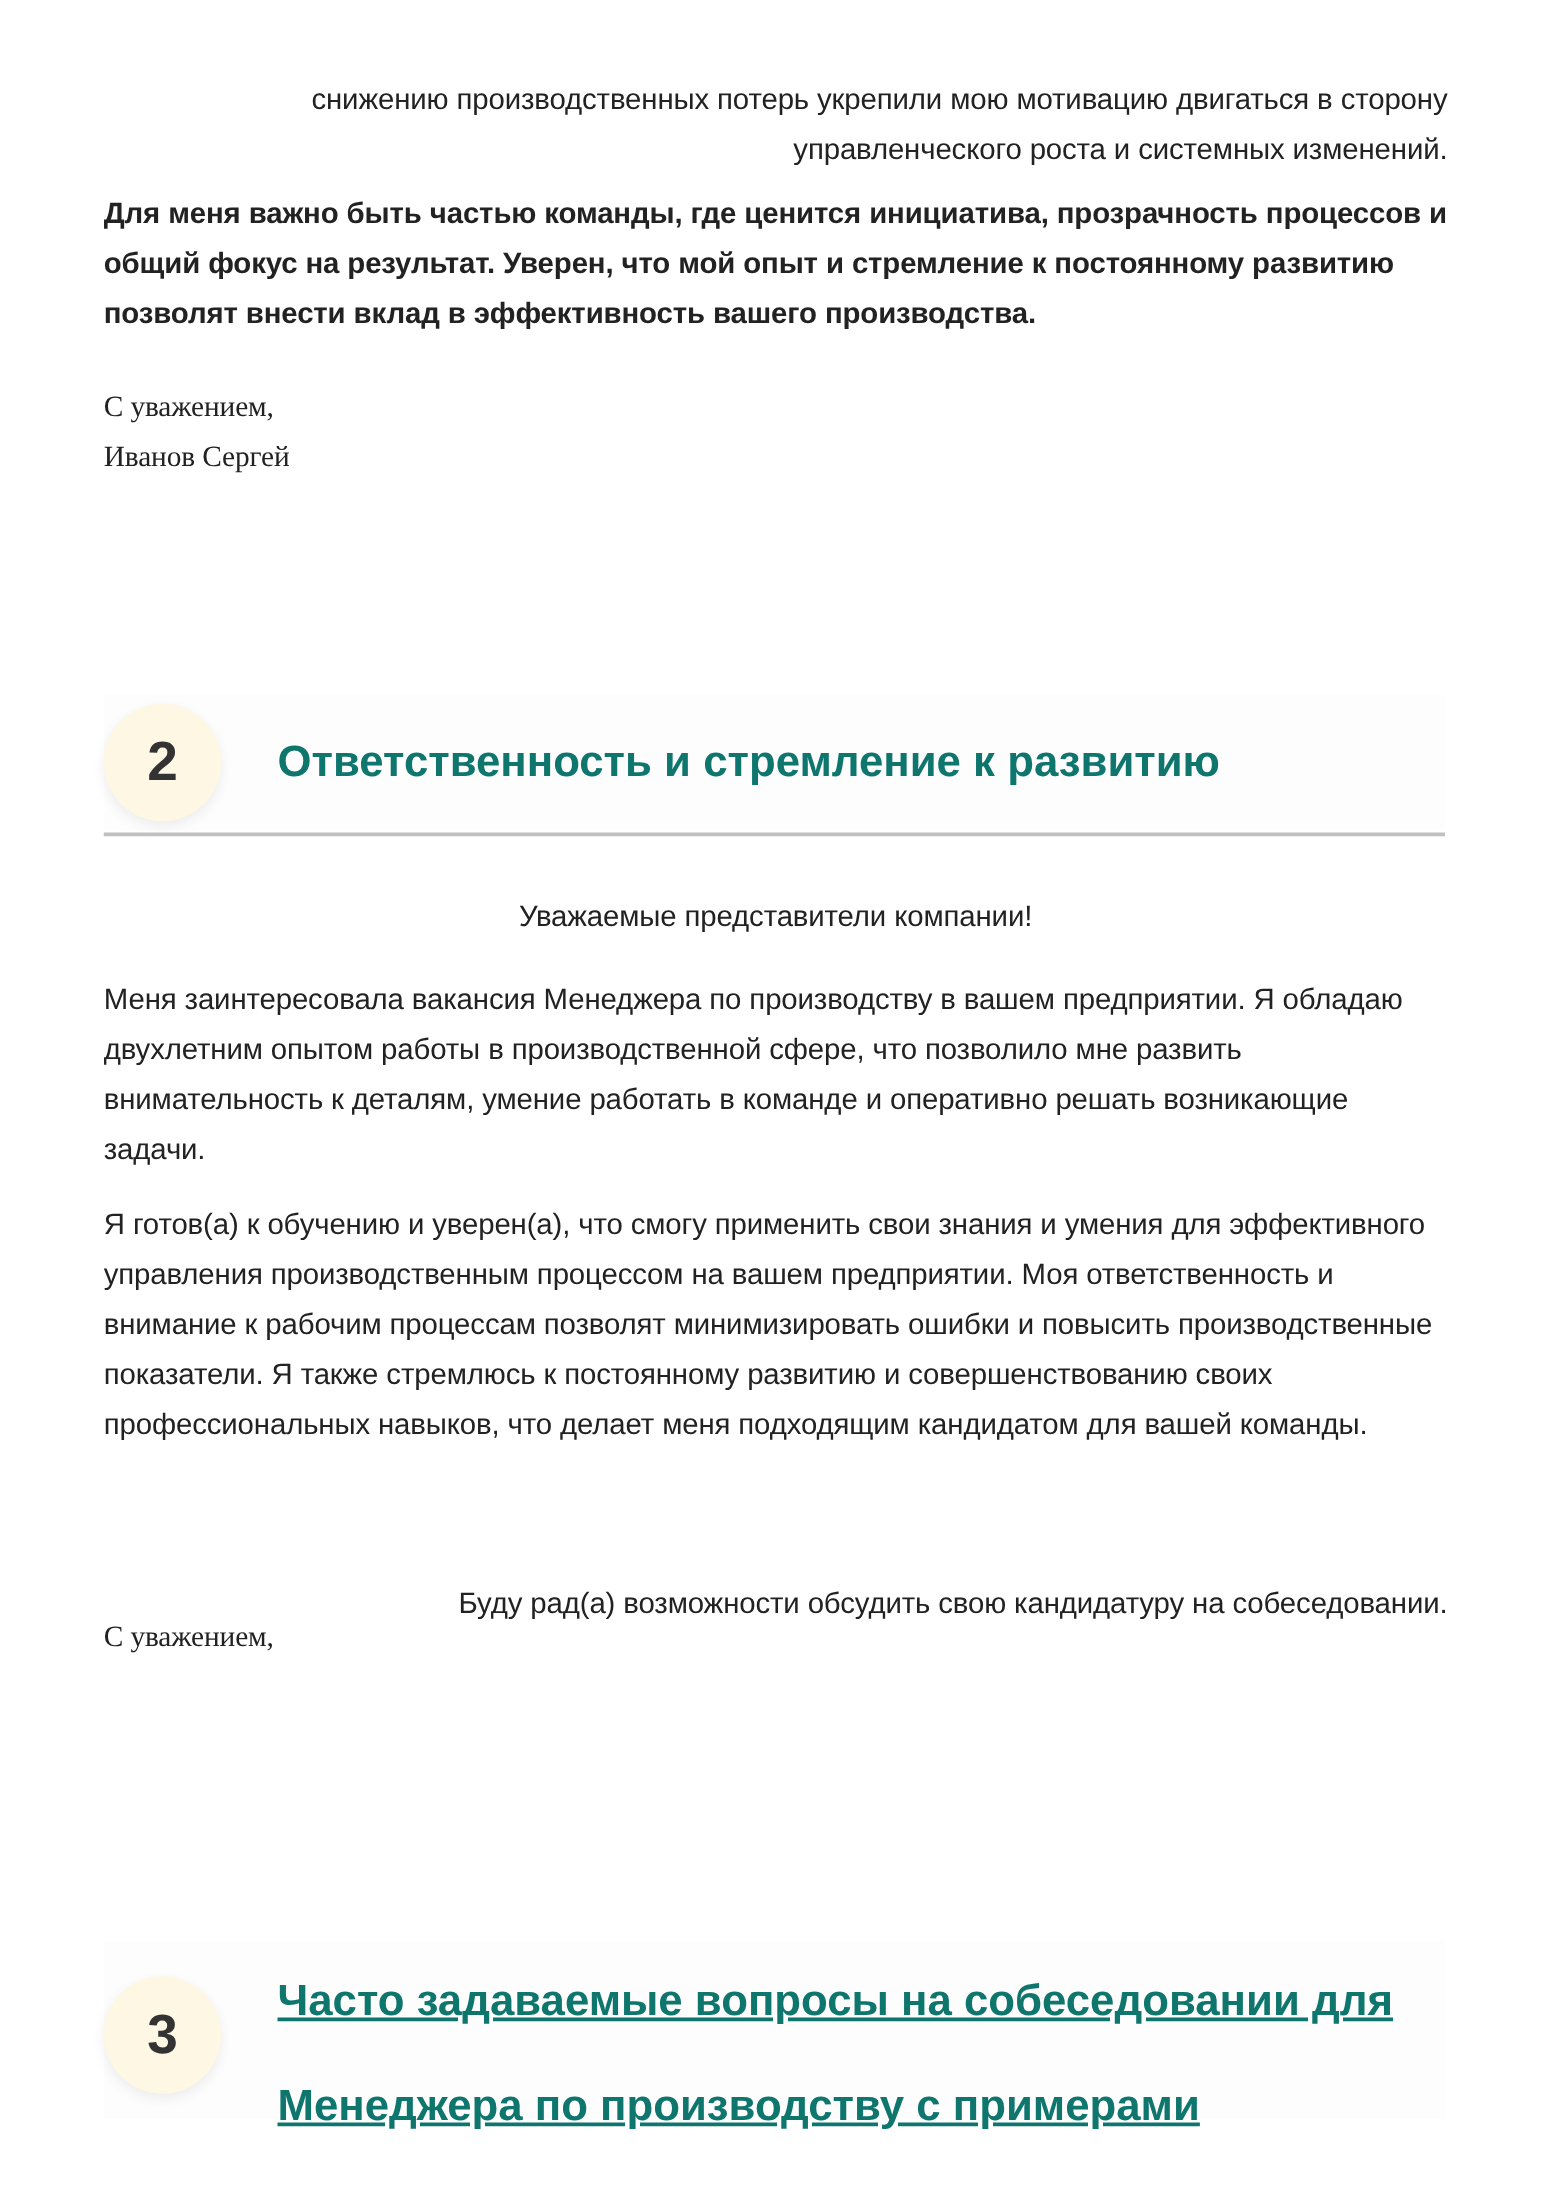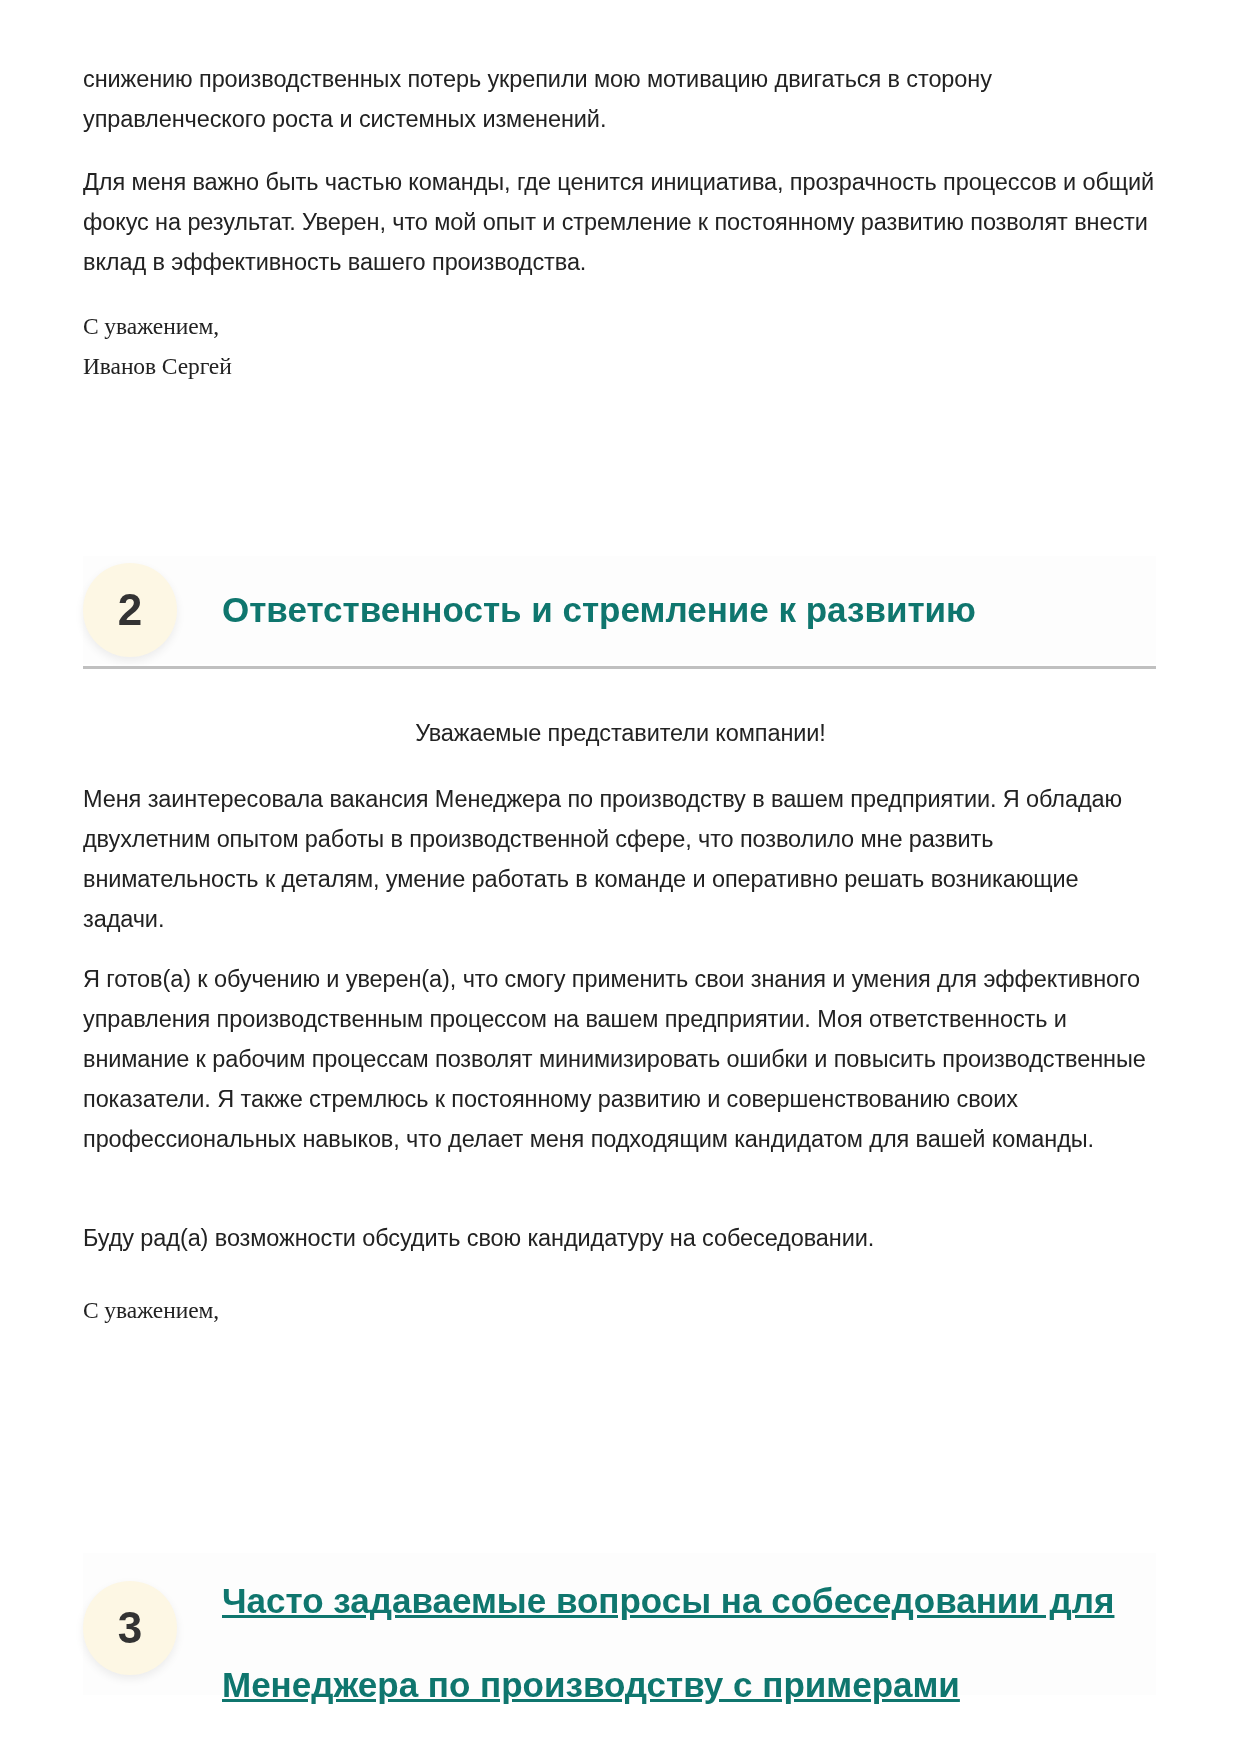--- a/index.html
+++ b/index.html
@@ -26,24 +26,24 @@
       position: absolute; left: 139px; right: 0;
       font-weight: bold; font-size: 35px; color: #0f766e; margin: 0;
     }
     .divider {
       position: absolute; left: 83px; width: 1073px; height: 3px; background: #c0c0c0;
     }
   </style>
 </head>
 <body>
 
-<div class="block" style="top:59px;">
+<div class="block" style="top:59px;text-align:right;">
   <p class="p">снижению производственных потерь укрепили мою мотивацию двигаться в сторону управленческого роста и системных изменений.</p>
 </div>
-<div class="block" style="top:162px;">
+<div class="block" style="top:150px;font-weight:bold;">
   <p class="p">Для меня важно быть частью команды, где ценится инициатива, прозрачность процессов и общий фокус на результат. Уверен, что мой опыт и стремление к постоянному развитию позволят внести вклад в эффективность вашего производства.</p>
 </div>
 <div class="block" style="top:306px;">
   <p class="p">
     <span class="sig-line">С уважением,</span>
     <span class="sig-line">Иванов Сергей</span>
   </p>
 </div>
 
 <div class="sec-head" style="top:556px; height:108px;">
@@ -56,21 +56,21 @@
 
 <div class="block" style="top:713px;text-align:center;">
   <p class="p">Уважаемые представители компании!</p>
 </div>
 <div class="block" style="top:779px;">
   <p class="p">Меня заинтересовала вакансия Менеджера по производству в вашем предприятии. Я обладаю двухлетним опытом работы в производственной сфере, что позволило мне развить внимательность к деталям, умение работать в команде и оперативно решать возникающие задачи.</p>
 </div>
 <div class="block" style="top:959px;">
   <p class="p">Я готов(а) к обучению и уверен(а), что смогу применить свои знания и умения для эффективного управления производственным процессом на вашем предприятии. Моя ответственность и внимание к рабочим процессам позволят минимизировать ошибки и повысить производственные показатели. Я также стремлюсь к постоянному развитию и совершенствованию своих профессиональных навыков, что делает меня подходящим кандидатом для вашей команды.</p>
 </div>
-<div class="block" style="top:1218px;">
+<div class="block" style="top:1262px;text-align:right;">
   <p class="p">Буду рад(а) возможности обсудить свою кандидатуру на собеседовании.</p>
 </div>
 <div class="block" style="top:1290px;">
   <p class="p">
     <span class="sig-line">С уважением,</span>
   </p>
 </div>
 
 <div class="sec-head" style="top:1553px; height:142px;">
   <div class="circle" style="top:28px;">

